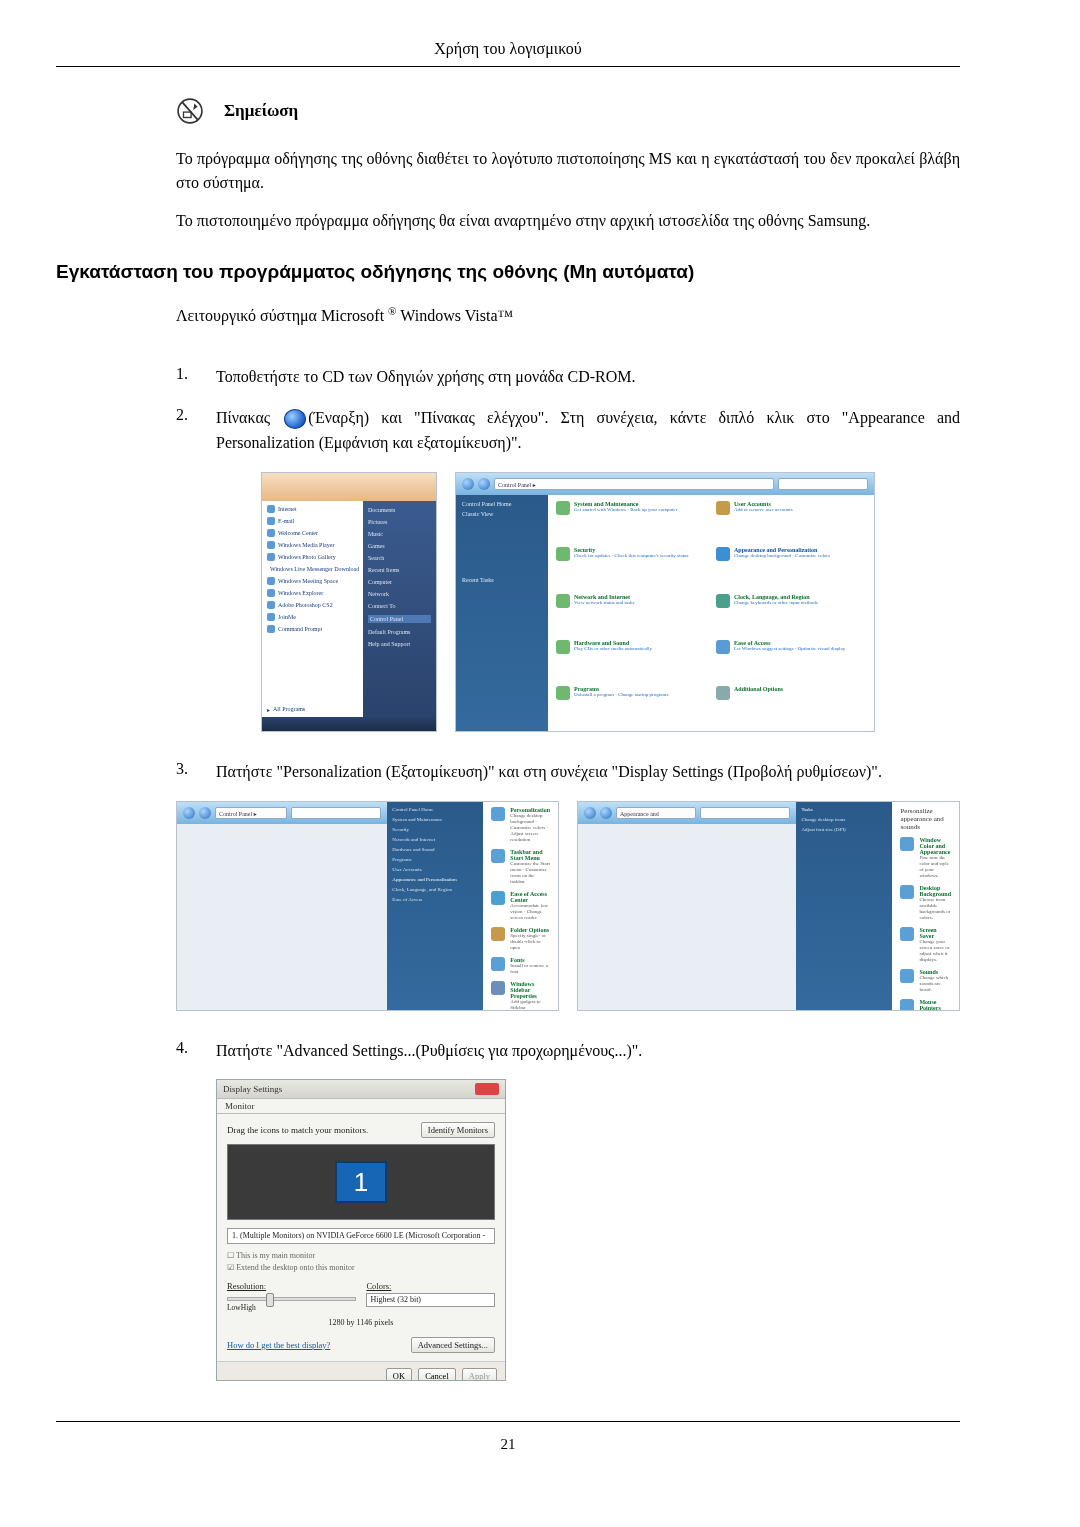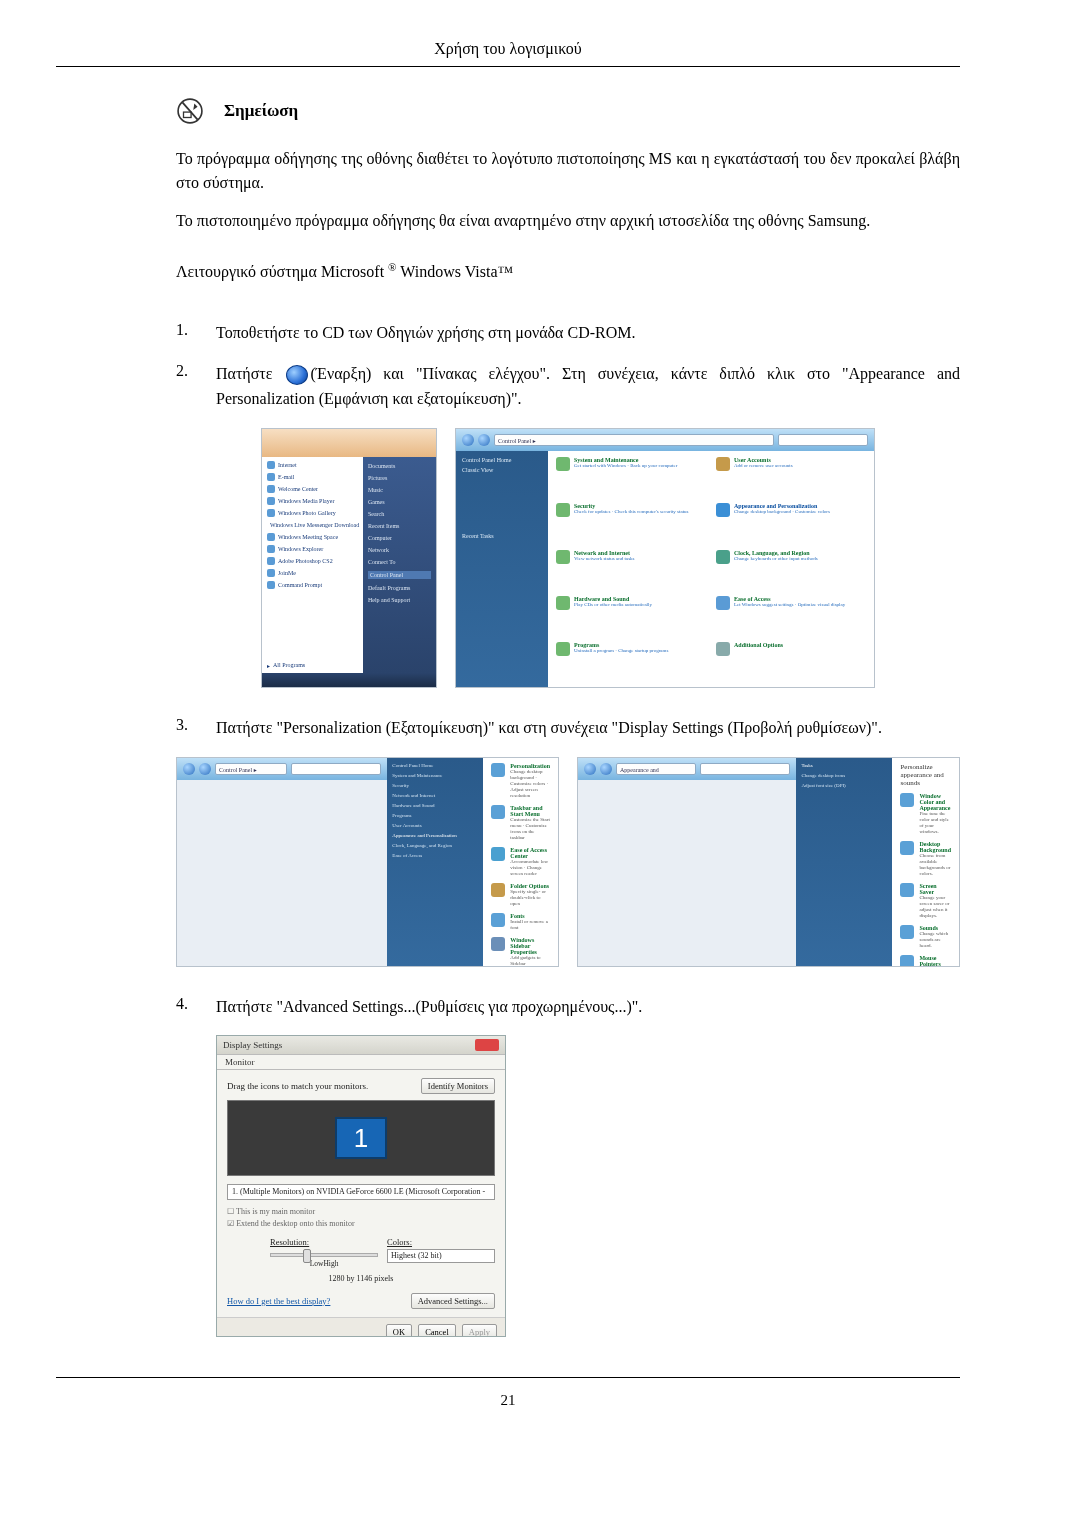--- a/index.html
+++ b/index.html
@@ -353,21 +353,20 @@
     .fd-check {
       font-size: 8px;
       color: #666;
       line-height: 1.4;
       margin-bottom: 8px;
     }
     .fd-sliders {
       display: flex;
       justify-content: space-between;
       margin-bottom: 4px;
-      margin-left: 43px;
     }
     .fd-sl-col {
       width: 48%;
     }
     .fd-sl-col .lbl {
       text-decoration: underline;
       font-size: 8.5px;
       margin-bottom: 2px;
     }
     .fd-slider-track {
@@ -382,21 +381,21 @@
       top: -5px;
       left: 30%;
       width: 8px;
       height: 14px;
       background: #e0e0e0;
       border: 1px solid #888;
       border-radius: 2px;
     }
     .fd-range {
       display: flex;
-      justify-content: center;
+      justify-content: flex-start;
       font-size: 7.5px;
     }
     .fd-combo {
       border: 1px solid #999;
       background: #fff;
       font-size: 8px;
       padding: 1px 3px;
       width: 100%;
       height: 14px;
     }
@@ -456,37 +455,38 @@
           <path d="M16 5 L19 8 L15 11" fill="#333"></path>
           <rect x="6" y="13" width="7" height="5" fill="none" stroke="#333" stroke-width="1.2"></rect>
         </svg>
       </span>
       <span class="note-label">Σημείωση</span>
     </div>
     <p class="body-text">Το πρόγραμμα οδήγησης της οθόνης διαθέτει το λογότυπο πιστοποίησης MS και η εγκατάστασή του δεν προκαλεί βλάβη στο σύστημα.</p>
     <p class="body-text">Το πιστοποιημένο πρόγραμμα οδήγησης θα είναι αναρτημένο στην αρχική ιστοσελίδα της οθόνης Samsung.</p>
   </div>
 
+  <div class="section-heading">Εγκατάσταση του προγράμματος οδήγησης της οθόνης (Μη αυτόματα)</div>
 
   <div class="section-body">
     <p class="os-line">
       <span>Λειτουργικό σύστημα Microsoft </span><sup>®</sup><span> Windows Vista™</span>
     </p>
 
     <div class="steps">
 
       <div class="step">
         <div class="step-num">1.</div>
         <div class="step-text">Τοποθετήστε το CD των Οδηγιών χρήσης στη μονάδα CD-ROM.</div>
       </div>
 
       <div class="step">
         <div class="step-num">2.</div>
         <div class="step-text">
-          <span>Πατήστε </span><span class="inline-icon"></span><span>(Έναρξη) και "Πίνακας ελέγχου". Στη συνέχεια, κάντε διπλό κλικ στο "Appearance and Personalization (Εμφάνιση και εξατομίκευση)".</span>
+          <span>Πίνακας </span><span class="inline-icon"></span><span>(Έναρξη) και "Πίνακας ελέγχου". Στη συνέχεια, κάντε διπλό κλικ στο "Appearance and Personalization (Εμφάνιση και εξατομίκευση)".</span>
         </div>
       </div>
 
       <div class="figure-row">
 
         <div class="figure fig-start">
           <div class="fig-start-top"></div>
           <div class="fig-start-body">
             <div class="fig-start-left">
               <div class="mini-item">

